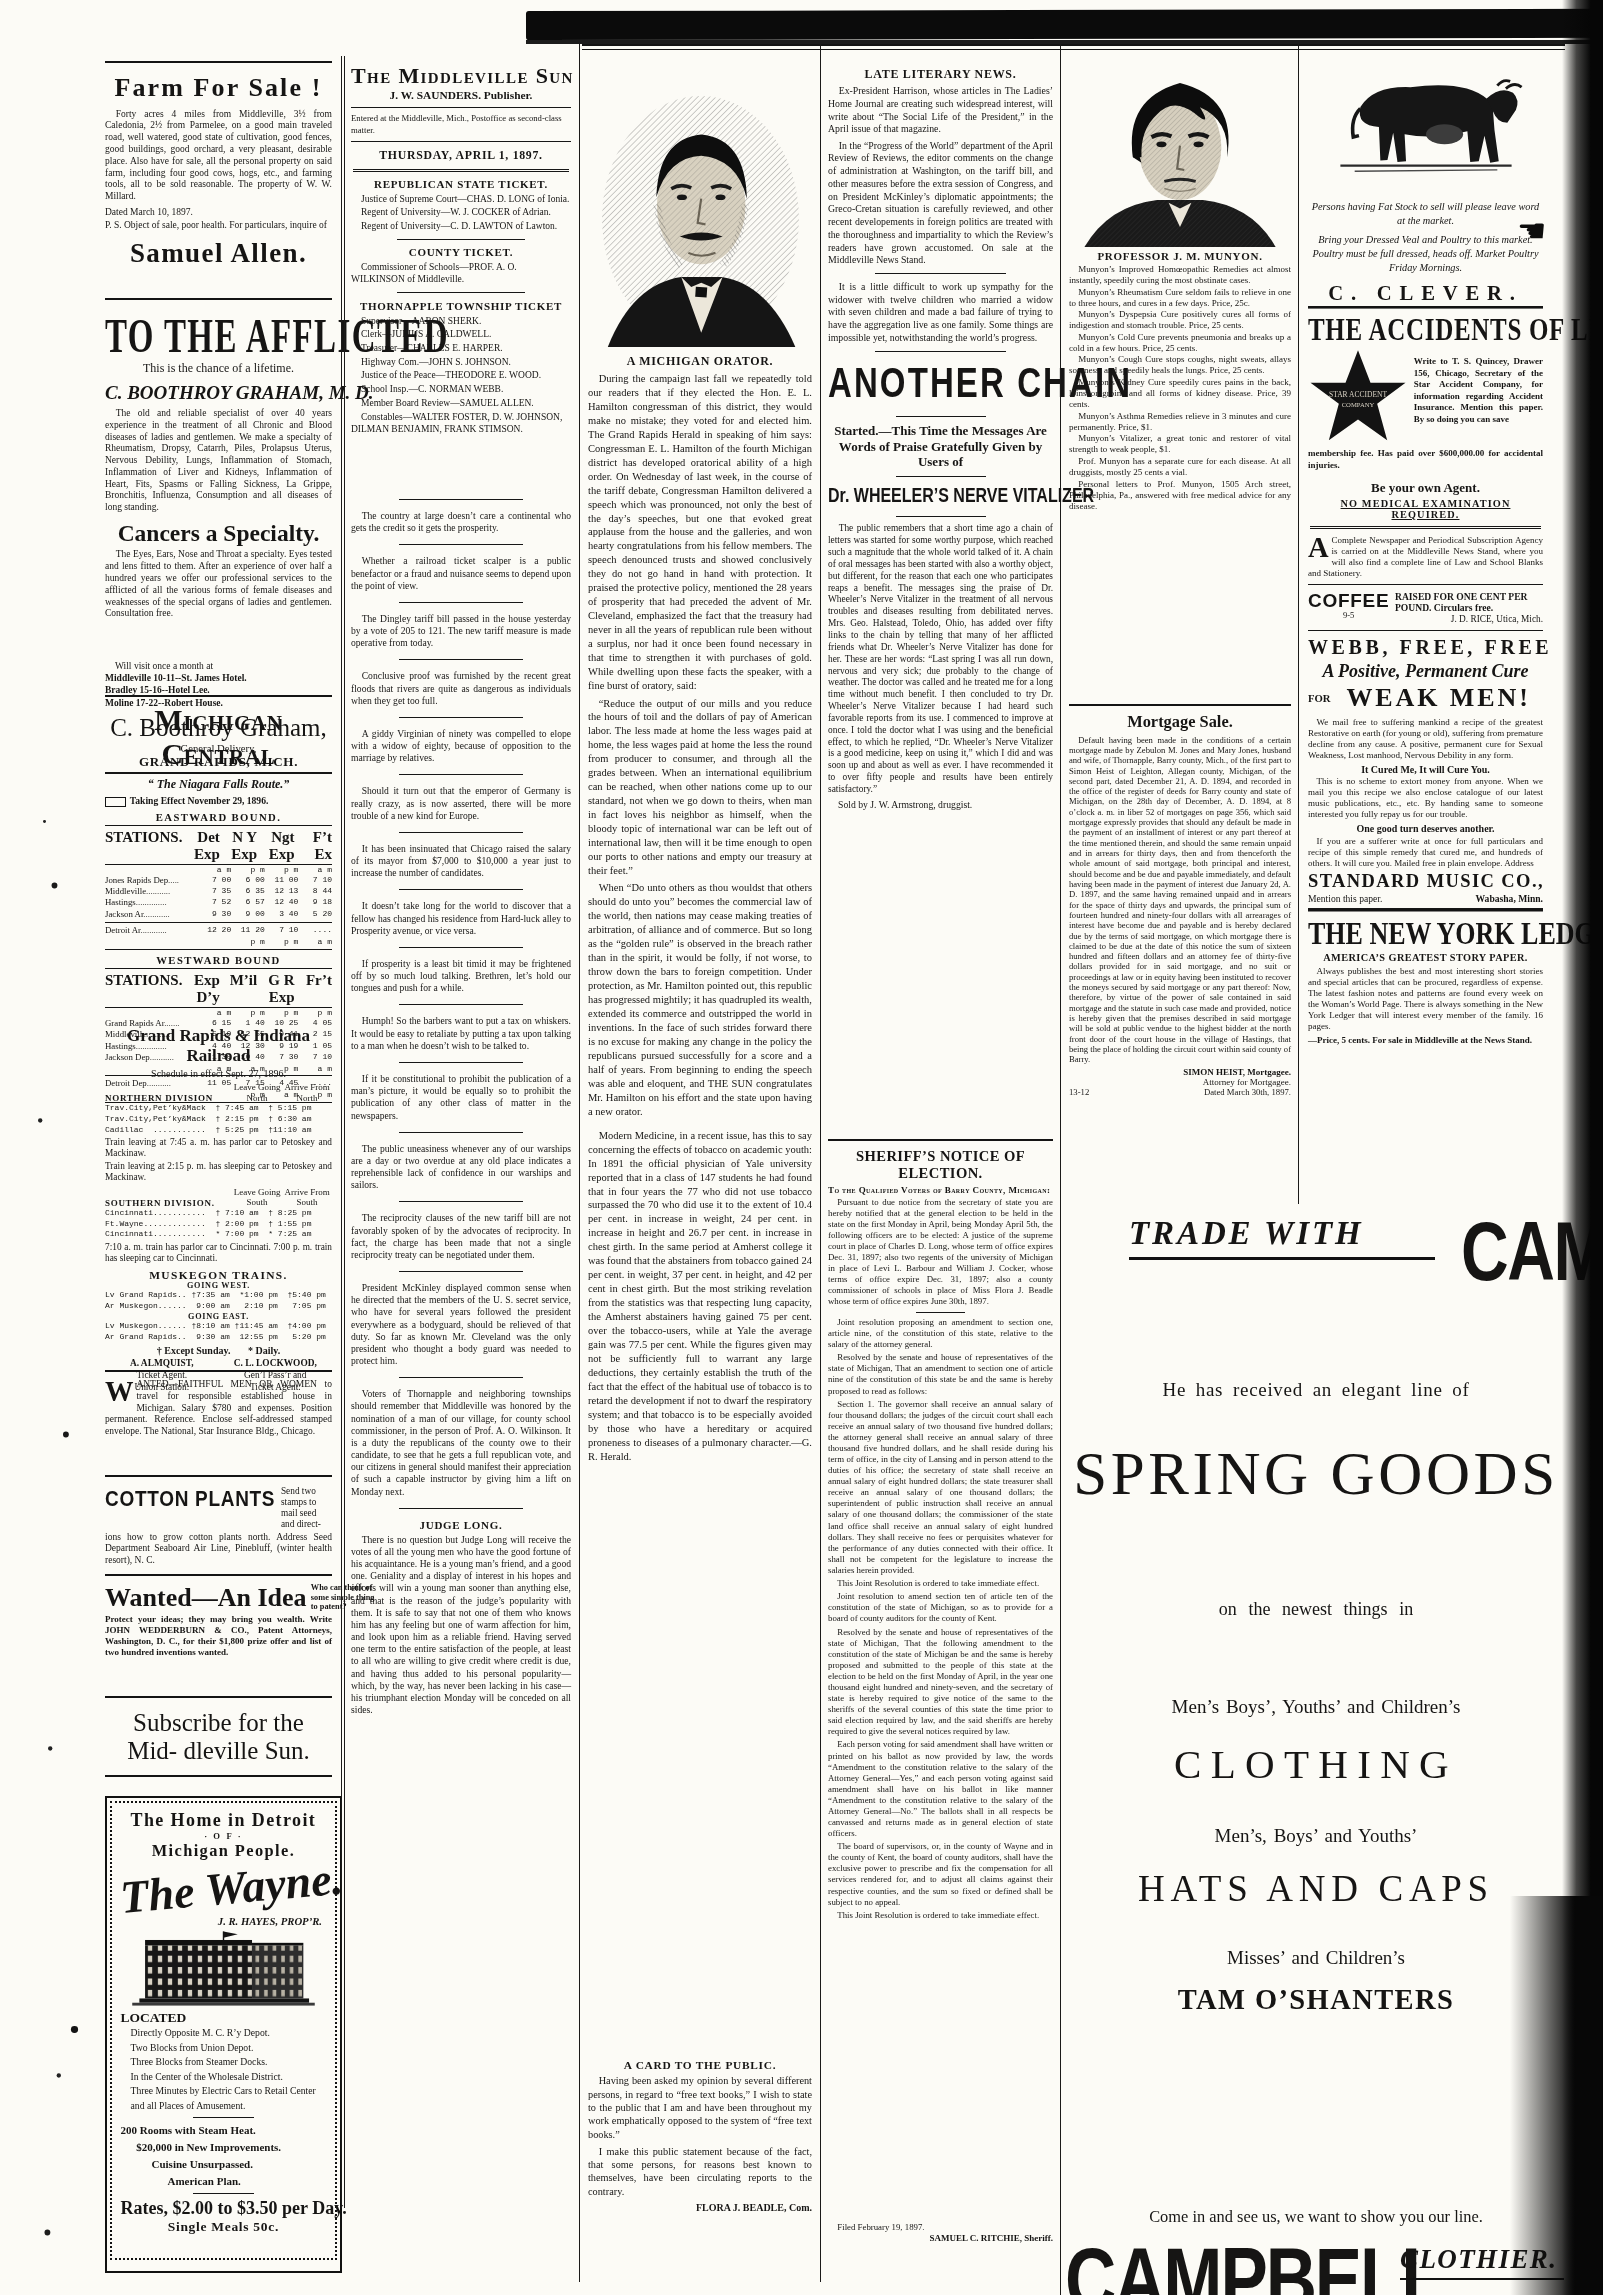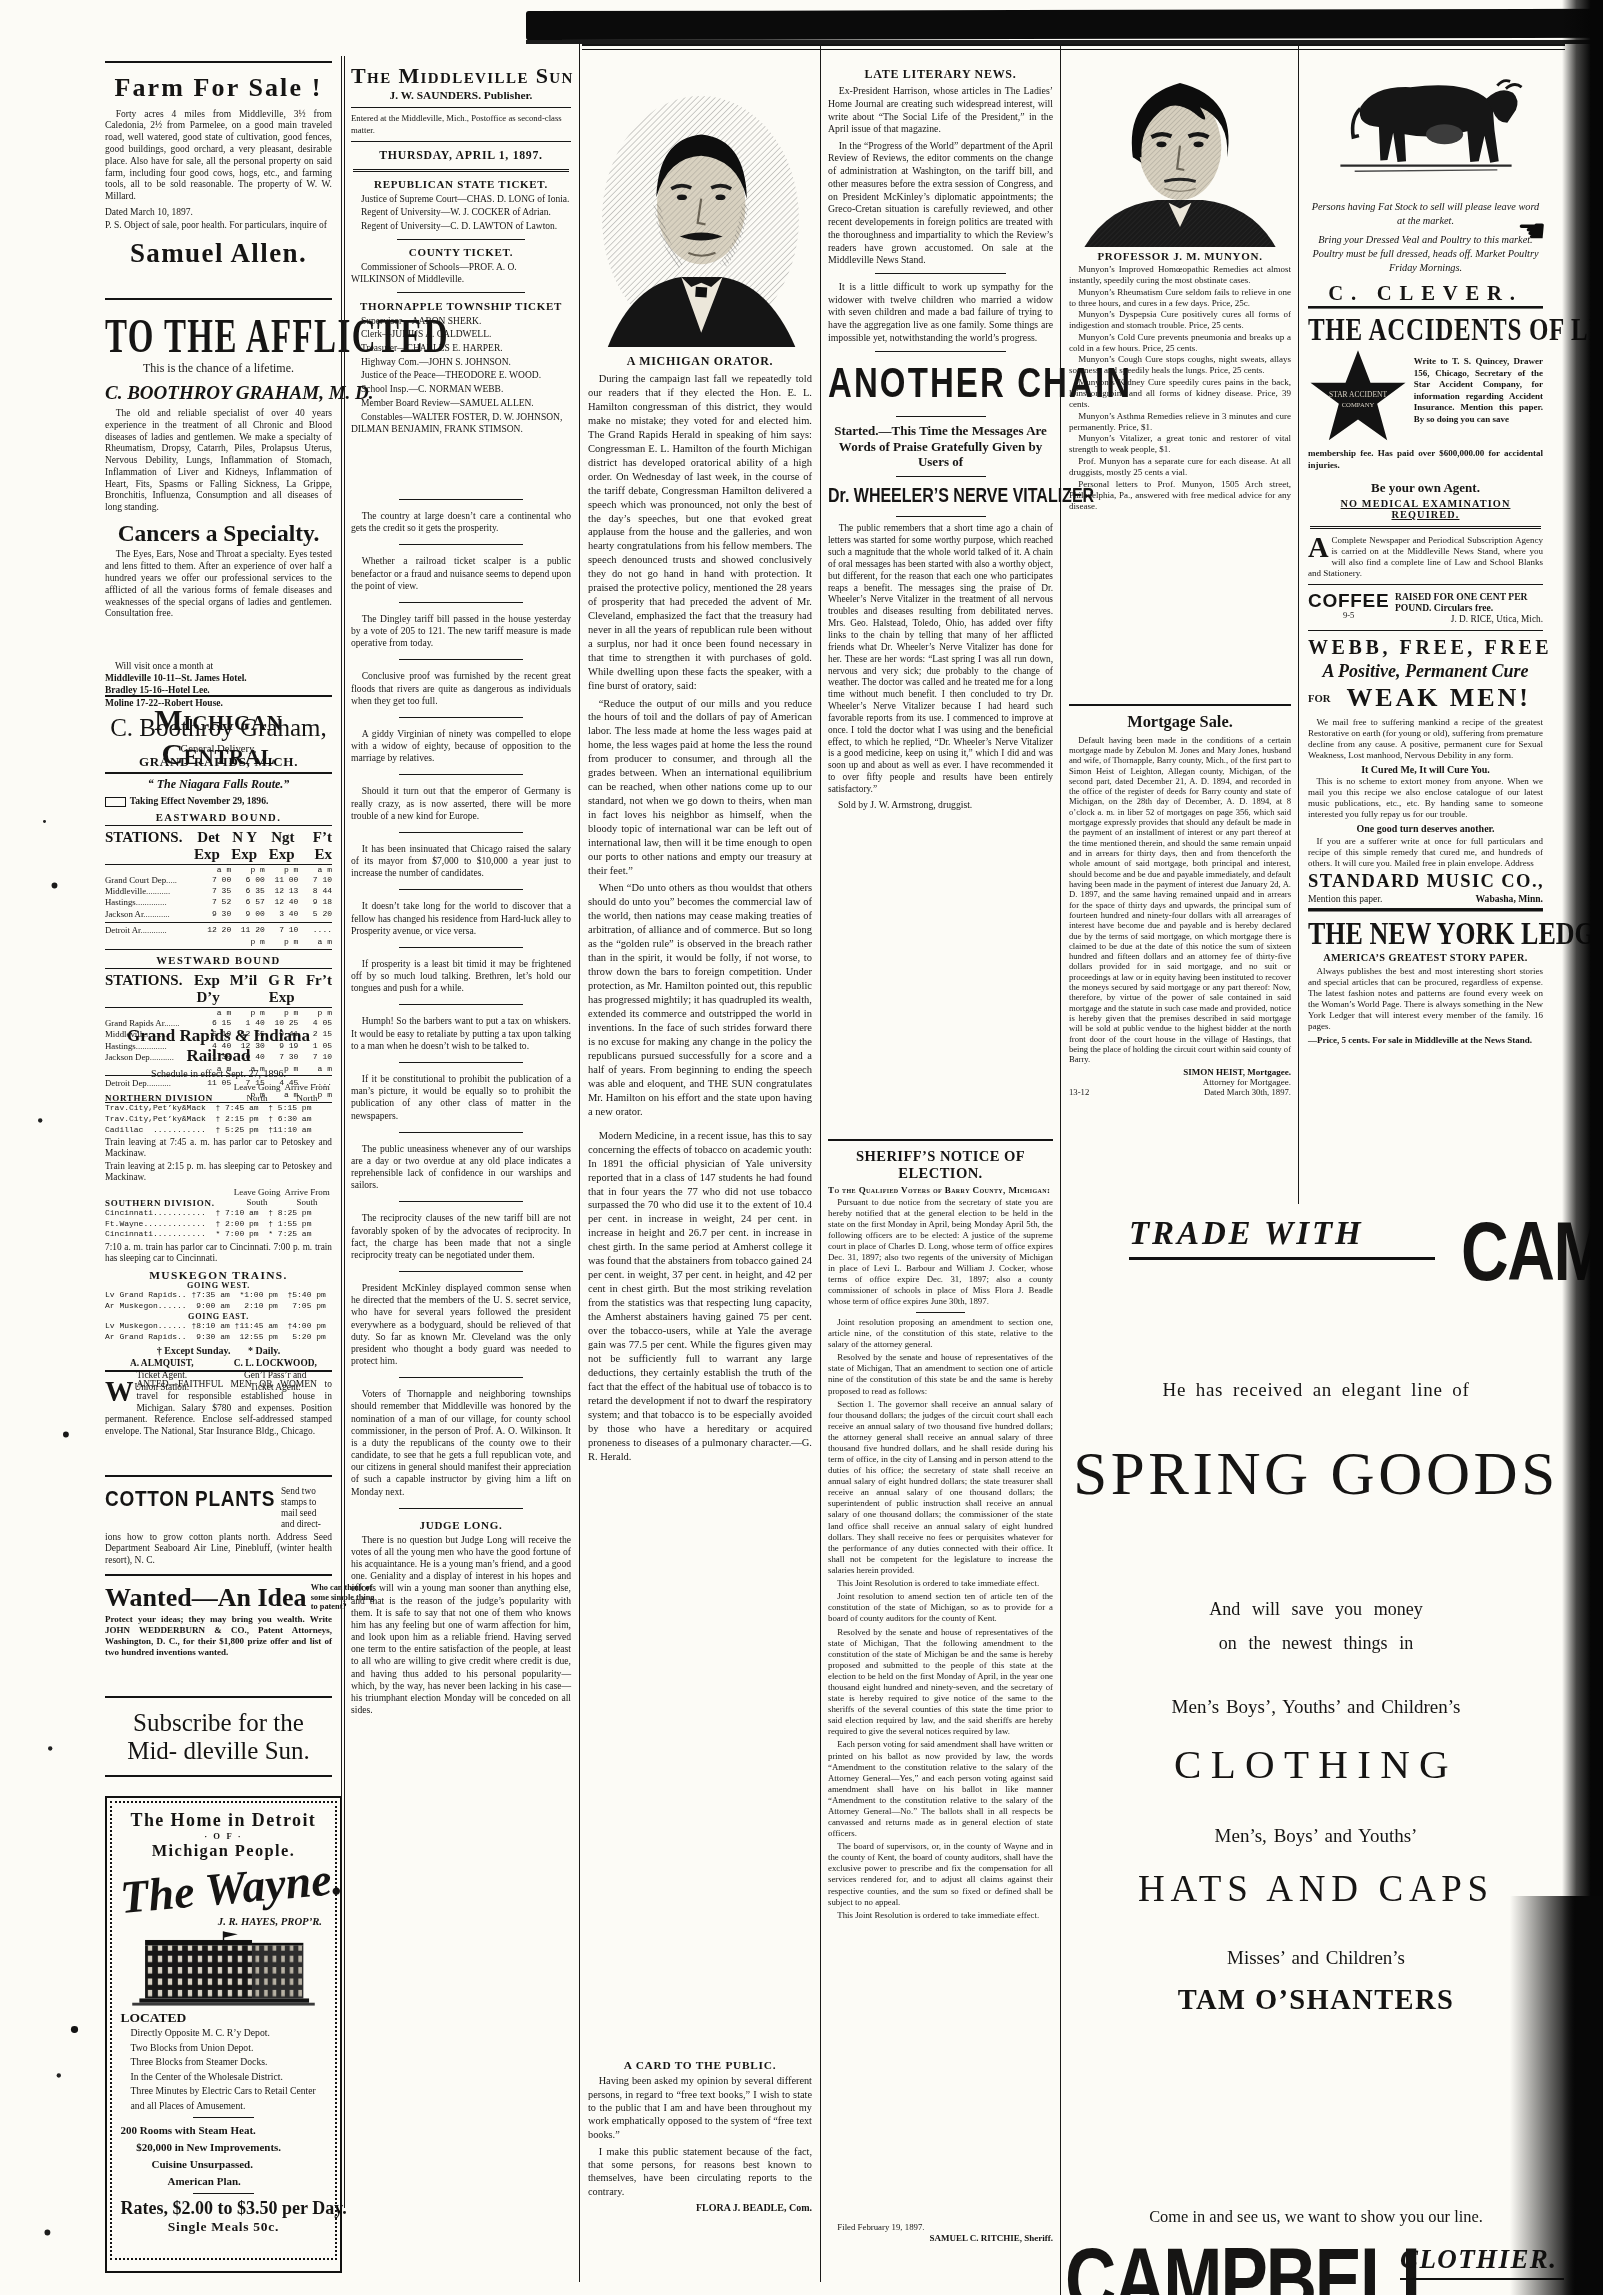--- a/index.html
+++ b/index.html
@@ -183,21 +183,21 @@
       <div class="tbl">
         <div class="thead">
           <span class="c0">STATIONS.</span>
           <span class="cN">Det Exp</span>
           <span class="cN">N Y Exp</span>
           <span class="cN">Ngt Exp</span>
           <span class="cN">F’t Ex</span>
         </div>
         <span class="units">a m    p m    p m    a m</span>
         <div class="trow">
-            <span class="tst">Grand Court Dep.....</span>
+            <span class="tst">Jones Rapids Dep.....</span>
             <span class="tt"> 7 00   6 00  11 00   7 10</span>
           </div>
         <div class="trow">
             <span class="tst">Middleville...........</span>
             <span class="tt"> 7 35   6 35  12 13   8 44</span>
           </div>
         <div class="trow">
             <span class="tst">Hastings..............</span>
             <span class="tt"> 7 52   6 57  12 40   9 18</span>
           </div>
@@ -623,21 +623,20 @@
   <div class="camp">
     <div class="abs" style="top:11.4px;left:64px;width:auto;">
       <div class="tw">TRADE  WITH</div>
     </div>
     <div class="abs" style="top:0px;left:396px;width:auto;text-align:left;">
       <div class="camp-top">CAMPBELL</div>
     </div>
     <div class="abs c-line1" style="top:175px;">He has received an elegant line of</div>
     <div class="abs spring" style="top:235px;">SPRING GOODS</div>
     <div class="abs c-save" style="top:388px;">
-      <div>And will save you money</div>
       <div>on the newest things in</div>
     </div>
     <div class="abs c-mens" style="top:492px;">Men’s Boys’, Youths’ and Children’s</div>
     <div class="abs clothing" style="top:536px;">CLOTHING</div>
     <div class="abs c-mens" style="top:621px;">Men’s, Boys’ and Youths’</div>
     <div class="abs hats" style="top:663px;">HATS  AND  CAPS</div>
     <div class="abs c-mens" style="top:743px;">Misses’ and Children’s</div>
     <div class="abs tam" style="top:780px;">TAM O’SHANTERS</div>
     <div class="abs c-come" style="top:1003px;">Come in and see us, we want to show you our line.</div>
     <div class="abs" style="top:1025px;left:0;width:328px;text-align:left;">

